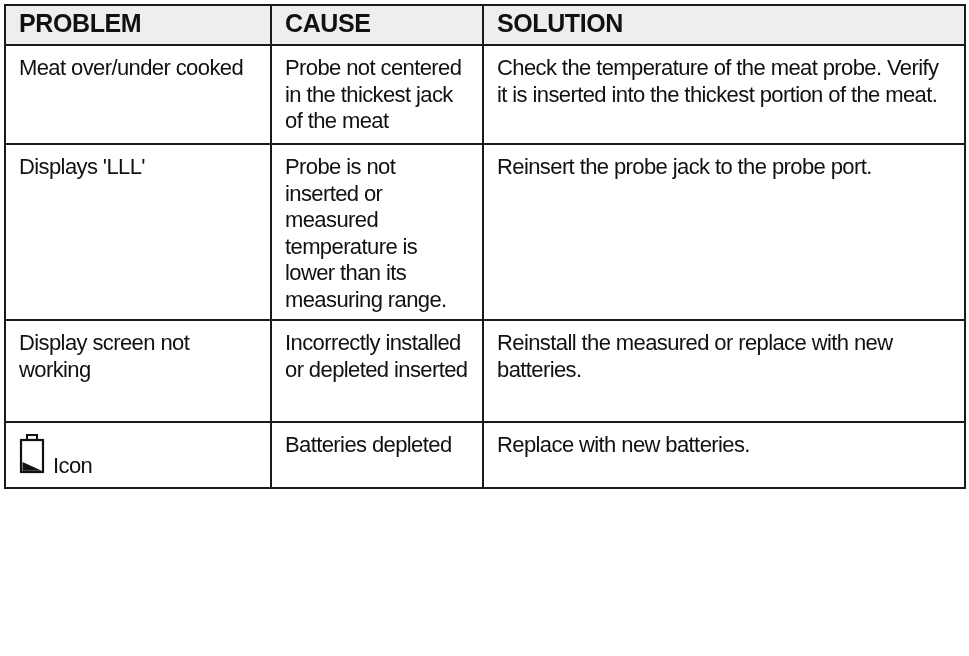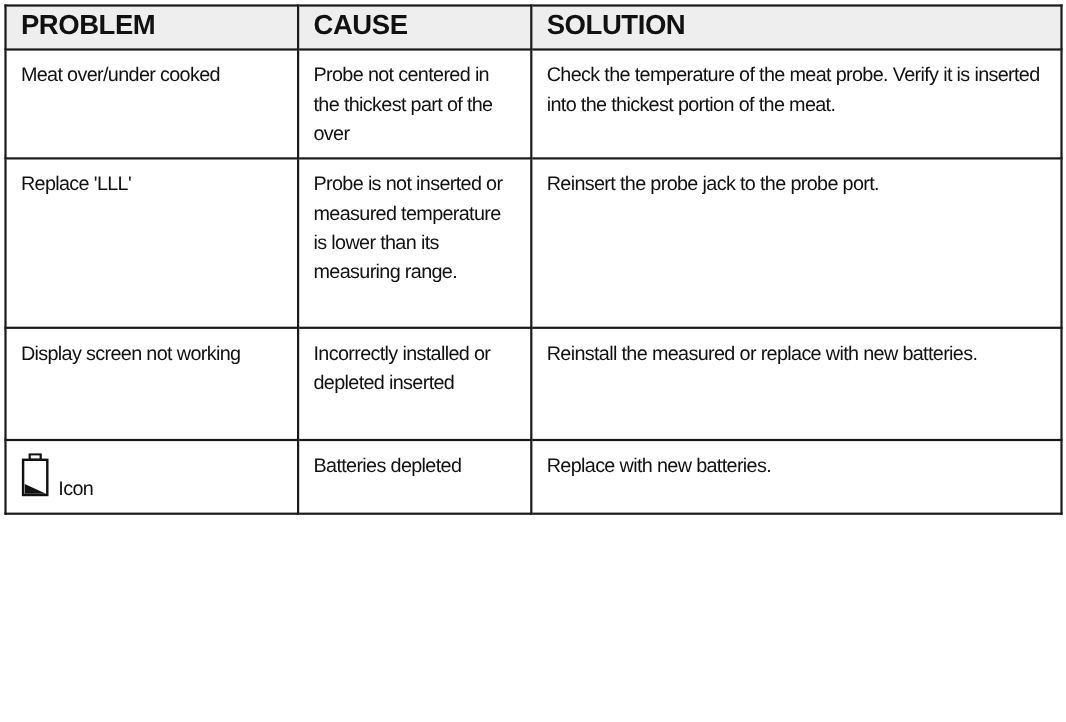--- a/index.html
+++ b/index.html
@@ -10,21 +10,21 @@
     table-layout: fixed;
     width: 960px;
     font-family: "Liberation Sans Narrow", "Liberation Sans", sans-serif;
     color: #111111;
   }
   .tbl td, .tbl th {
     border: 2.5px solid #1a1a1a;
     vertical-align: top;
     text-align: left;
     padding: 9px 12px 6px 13px;
-    font-size: 18px;
+    font-size: 22px;
     line-height: 26.5px;
     font-stretch: condensed;
     letter-spacing: -0.6px;
   }
   .tbl th {
     background: #eeeeee;
     font-weight: bold;
     font-size: 25px;
     letter-spacing: -0.4px;
     padding-top: 4px;
@@ -55,25 +55,25 @@
   <thead>
     <tr>
       <th>PROBLEM</th>
       <th>CAUSE</th>
       <th>SOLUTION</th>
     </tr>
   </thead>
   <tbody>
     <tr class="r1">
       <td>Meat over/under cooked</td>
-      <td>Probe not centered in the thickest part of the over</td>
+      <td>Probe not centered in the thickest jack of the meat</td>
       <td>Check the temperature of the meat probe. Verify it is inserted into the thickest portion of the meat.</td>
     </tr>
     <tr class="r2">
-      <td>Replace 'LLL'</td>
+      <td>Displays 'LLL'</td>
       <td>Probe is not inserted or measured temperature is lower than its measuring range.</td>
       <td>Reinsert the probe jack to the probe port.</td>
     </tr>
     <tr class="r4">
       <td>Display screen not working</td>
       <td>Incorrectly installed or depleted inserted</td>
       <td>Reinstall the measured or replace with new batteries.</td>
     </tr>
     <tr class="r5">
       <td>

